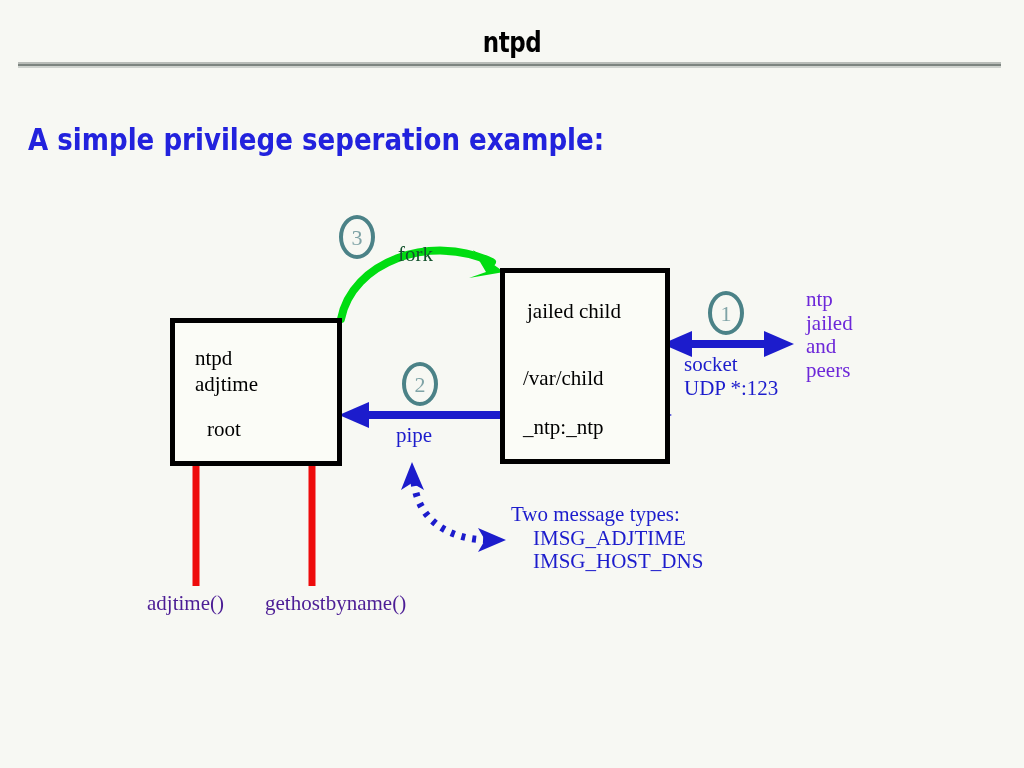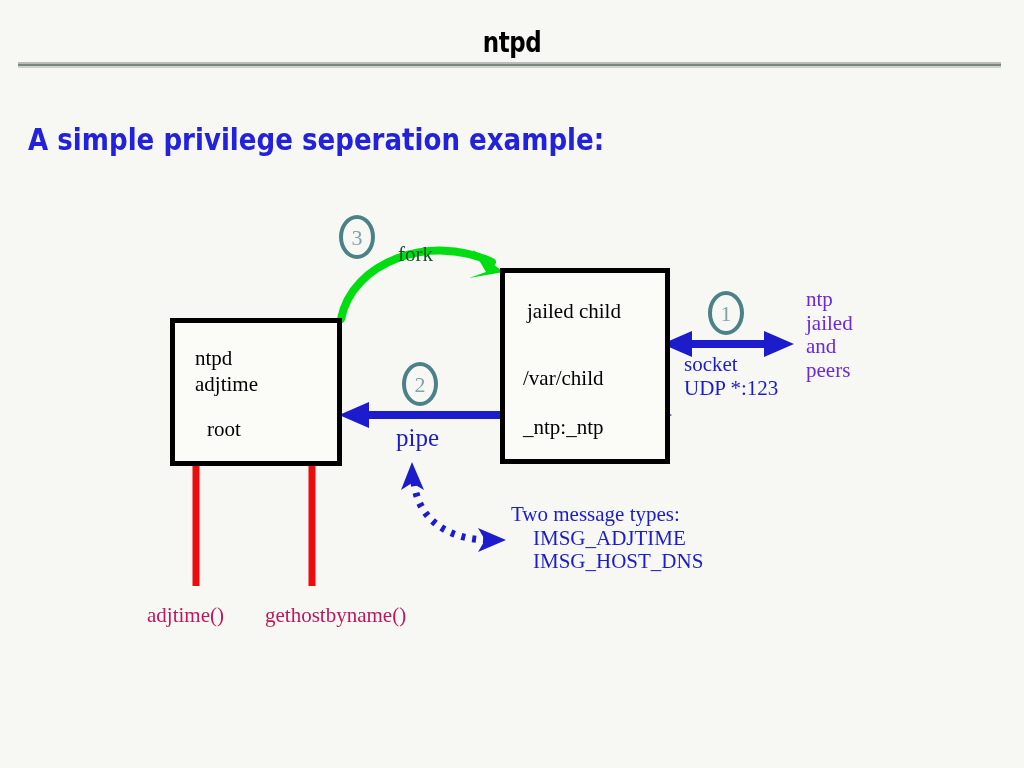--- a/index.html
+++ b/index.html
@@ -114,25 +114,25 @@
   #step-3 { left: 339px; top: 215px; }
   
   .lbl {
     position: absolute;
     font-family: "Liberation Serif", serif;
     white-space: nowrap;
     line-height: 1.12;
   }
   .lbl-blue  { color: #1c1ccc; }
   .lbl-green { color: #14532d; }
-  .lbl-red   { color: #be185d; margin-top: 12px; }
+  .lbl-red   { color: #4c1d95; }
   .lbl-black { color: #6d28d9; }
 
   #label-fork   { left: 398px; top: 243px; font-size: 21px; }
-  #label-pipe   { left: 396px; top: 424px; font-size: 25px; }
+  #label-pipe   { left: 396px; top: 424px; font-size: 21px; }
   #label-socket { left: 684px; top: 353px; font-size: 21px; }
   #label-clients{ left: 806px; top: 288px; font-size: 21px; }
   #label-adjtime{ left: 147px; top: 592px; font-size: 21px; }
   #label-ghbn   { left: 265px; top: 592px; font-size: 21px; }
   #label-msgtypes { left: 511px; top: 503px; font-size: 21px; }
   #label-msgtypes .indent { padding-left: 22px; display: block; }
 </style>
 </head>
 <body>
 

